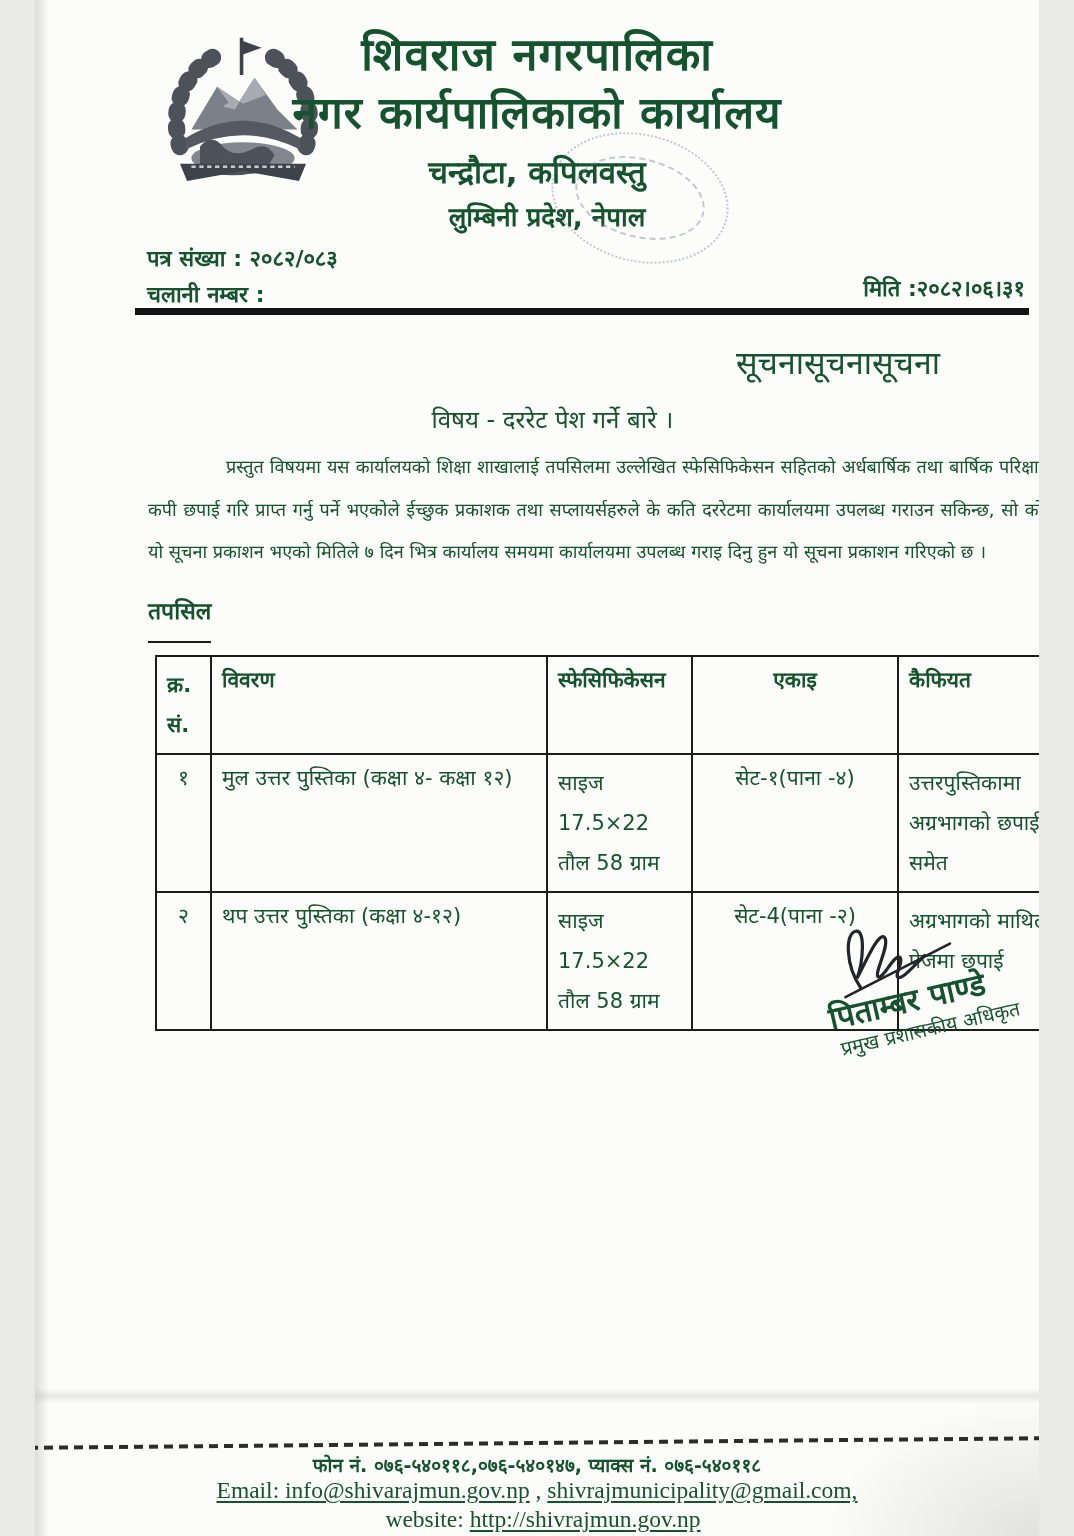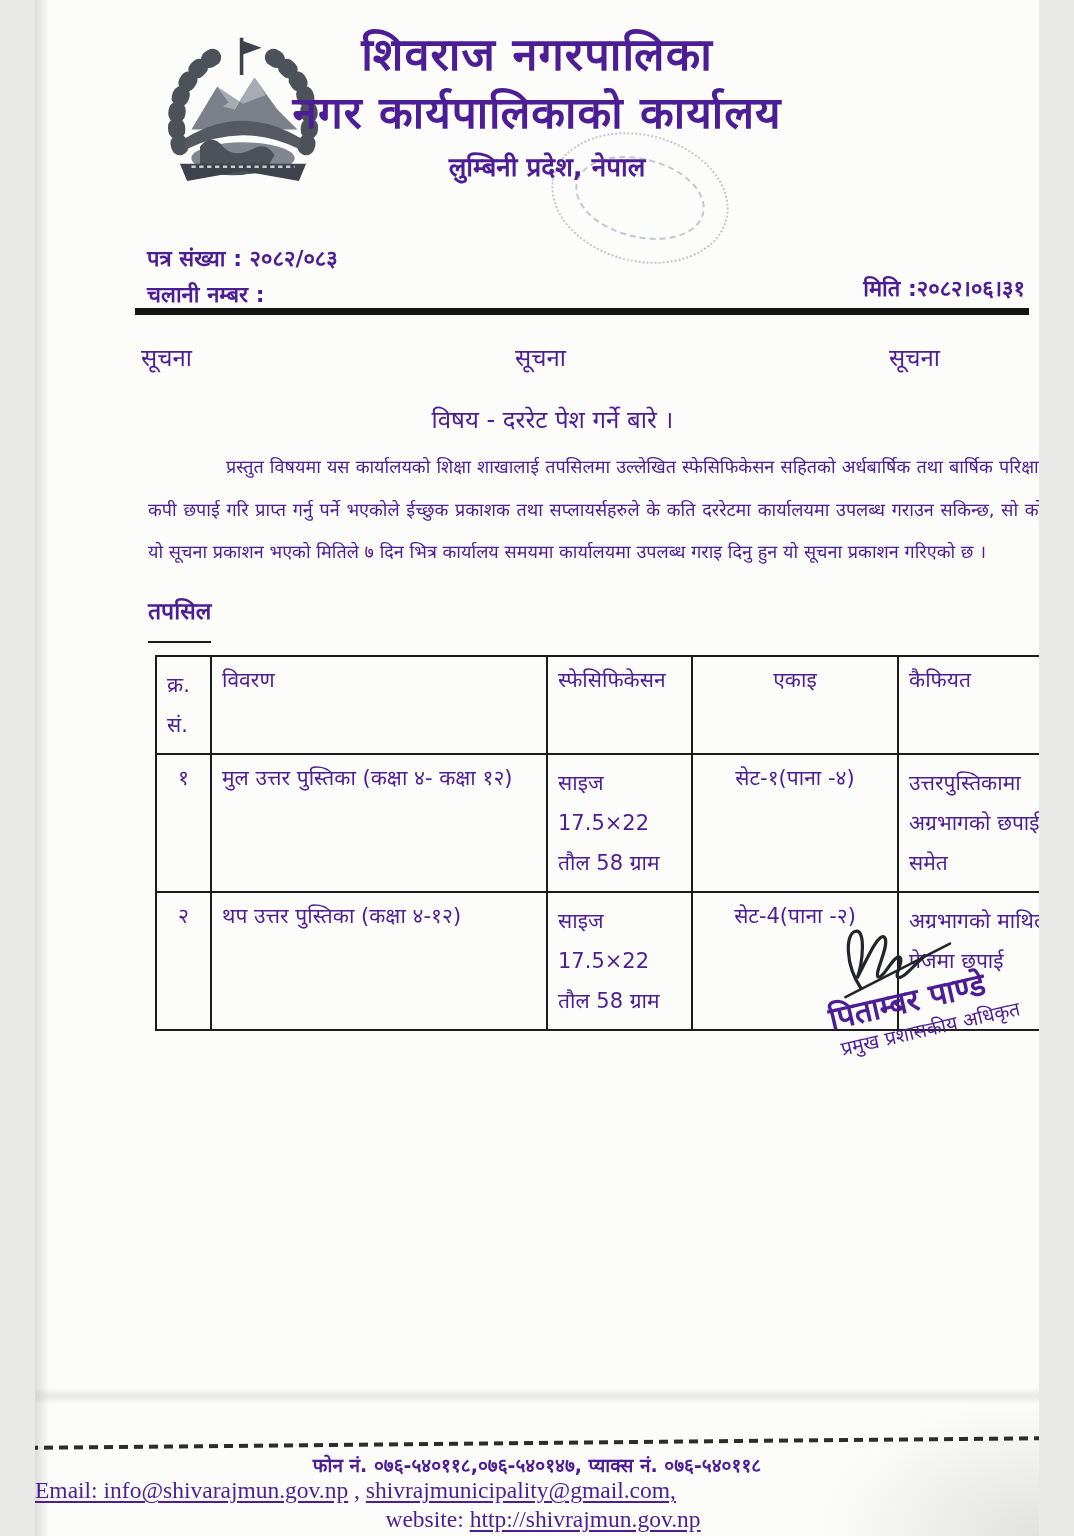--- a/index.html
+++ b/index.html
@@ -1,19 +1,19 @@
 <!DOCTYPE html>
 <html><head>
 <meta charset="utf-8">
 <style>
   * { margin:0; padding:0; box-sizing:border-box; }
   html,body { background:#e9e9e7; }
   .page {
     position:relative; width:1004px; height:1536px; margin:0 auto;
-    background:#fcfcfb; overflow:hidden; color:#4c1d95;
+    background:#fcfcfb; overflow:hidden; color:#14532d;
     font-family:"DejaVu Sans","Liberation Sans",sans-serif;
   }
   
   .scan-edge-left { position:absolute; left:0; top:0; bottom:0; width:14px;
     background:linear-gradient(90deg, rgba(180,180,176,.45), rgba(180,180,176,0)); }
   .scan-crease { position:absolute; left:0; right:0; top:1388px; height:16px;
     background:linear-gradient(180deg, rgba(190,190,186,0), rgba(190,190,186,.35), rgba(190,190,186,0)); }
   .scan-corner { position:absolute; right:0; bottom:0; width:220px; height:140px;
     background:radial-gradient(ellipse at bottom right, rgba(185,185,180,.4), rgba(185,185,180,0) 70%); }
 
@@ -32,34 +32,34 @@
   .stamp .e2 { left:34px; top:30px; right:34px; bottom:30px; border-style:dashed; }
 
   
   .letter-no { position:absolute; left:112px; top:242px; font-size:22px; font-weight:700; }
   .dispatch  { position:absolute; left:112px; top:278px; font-size:22px; font-weight:700; }
   .date      { position:absolute; right:14px; top:272px; font-size:22px; font-weight:700; }
   .rule { position:absolute; left:100px; right:10px; top:308px; height:7px; background:#141414; }
 
   
   .notice-row { position:absolute; left:106px; right:99px; top:340px;
-    display:flex; justify-content:space-between; font-size:24px; font-weight:500; }
+    display:flex; justify-content:flex-end; font-size:32px; font-weight:500; }
   .subject { position:absolute; left:0; right:0; top:402px; text-align:center; font-size:24px; font-weight:500;margin-left:31px; }
 
   
   .letter-body { position:absolute; left:113px; width:947px; top:446px;
     font-size:18px; line-height:42.5px; text-align:justify; text-indent:78px; font-weight:500; }
   .tapasil { position:absolute; left:113px; top:594px; font-size:23px; font-weight:700;
     border-bottom:2.5px solid #1b1b1d; padding-bottom:15px; }
 
   
   table.rates { position:absolute; left:120px; top:655px; width:932px;
     border-collapse:collapse; table-layout:fixed; font-size:21px; font-weight:500; }
   table.rates th, table.rates td { border:2.5px solid #1c1c1c; vertical-align:top; padding:8px 10px; text-align:left; }
-  table.rates th { font-weight:400;margin-top:36px; }
+  table.rates th { font-weight:700;margin-top:36px; }
   .col-sn { width:55px; } .col-desc { width:336px; } .col-spec { width:145px; }
   .col-unit { width:206px; } .col-remark { width:190px; }
   .c-center { text-align:center !important; }
   tr.hdr th { height:74px; }
   tr.r1 td { height:110px; }
   tr.r2 td { height:104px; }
   .two-line span { display:block; line-height:40px; }
 
   
   .sig-block { position:absolute; left:770px; top:905px; width:300px; height:170px; }
@@ -67,21 +67,21 @@
   .sig-name { position:absolute; left:24px; top:92px; font-size:31px; font-weight:700;
     white-space:nowrap; transform:rotate(-13deg); transform-origin:left center; }
   .sig-title { position:absolute; left:36px; top:130px; font-size:19.5px; font-weight:500;
     white-space:nowrap; transform:rotate(-13deg); transform-origin:left center; }
 
   
   .dash-line { position:absolute; left:-6px; right:-6px; top:1441px; height:4px; transform:rotate(-0.55deg);
     background:repeating-linear-gradient(90deg,#2c2c2c 0 9px, transparent 9px 15px); }
   .phone-line { position:absolute; left:0; right:0; top:1452px; text-align:center;
     font-size:19px; font-weight:700; }
-  .email-line { position:absolute; left:0; right:0; top:1477px; text-align:left;
+  .email-line { position:absolute; left:0; right:0; top:1477px; text-align:center;
     font-family:"Liberation Serif","DejaVu Serif",serif; font-size:23.5px; }
   .website-line { position:absolute; left:12px; right:0; top:1506px; text-align:center;
     font-family:"Liberation Serif","DejaVu Serif",serif; font-size:23.5px; }
   .u { text-decoration:underline; text-underline-offset:3px; }
 </style>
 </head>
 <body>
 
 <div class="page">
 
@@ -101,20 +101,21 @@
       <ellipse cx="60" cy="88" rx="36" ry="11" fill="#82878f"></ellipse>
       <path d="M30,80 q8,-10 16,0 q8,8 20,2 q10,-6 16,4 l-6,10 q-24,8 -46,0 Z" fill="#4c515a"></path>
       <path d="M16,92 L104,92 L99,104 L60,97 L21,104 Z" fill="#3e424a"></path>
       <path d="M24,94 L96,94" stroke="#c9ccd1" stroke-width="1.6" stroke-dasharray="3 2.5"></path>
     </svg>
   </div>
 
   <div class="head-text">
     <div class="org-name">शिवराज नगरपालिका</div>
     <div class="office-name">नगर कार्यपालिकाको कार्यालय</div>
+    <div class="addr1">चन्द्रौटा, कपिलवस्तु</div>
     <div class="addr2">लुम्बिनी प्रदेश, नेपाल</div>
   </div>
 
   <div class="stamp">
     <div class="e1"></div>
     <div class="e2"></div>
   </div>
 
   <div class="letter-no">पत्र संख्या : २०८२/०८३</div>
   <div class="dispatch">चलानी नम्बर :</div>

